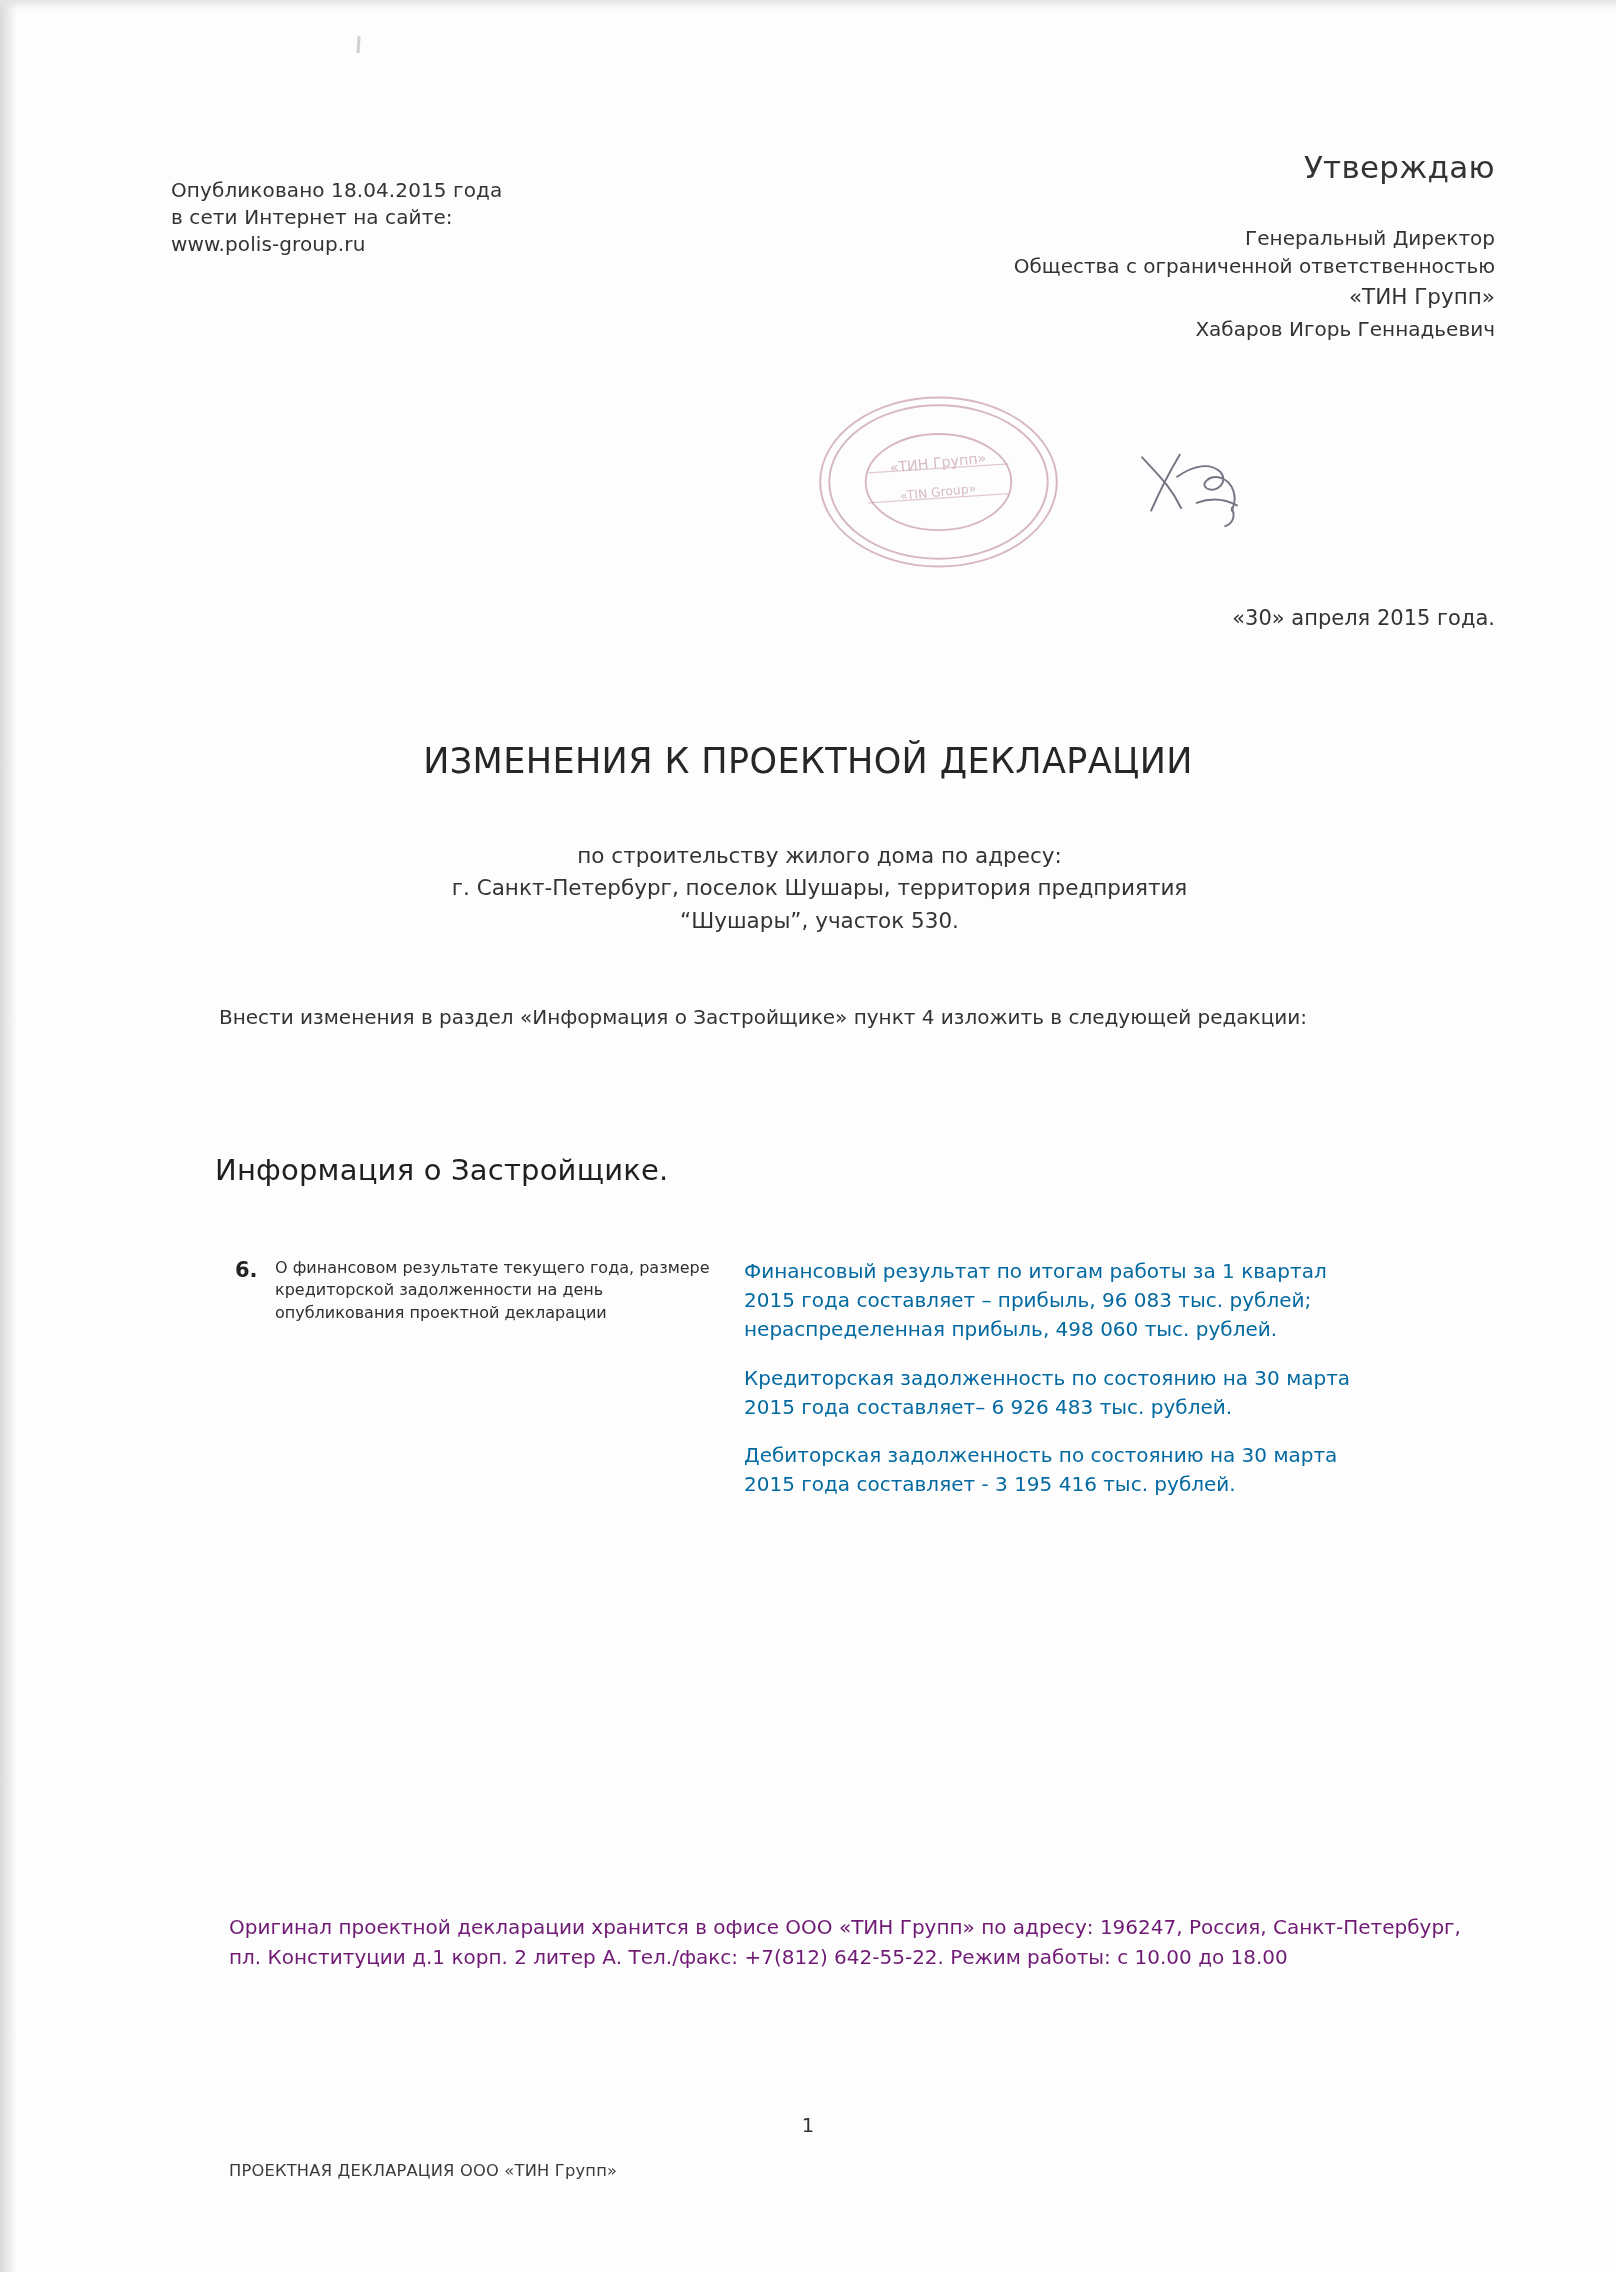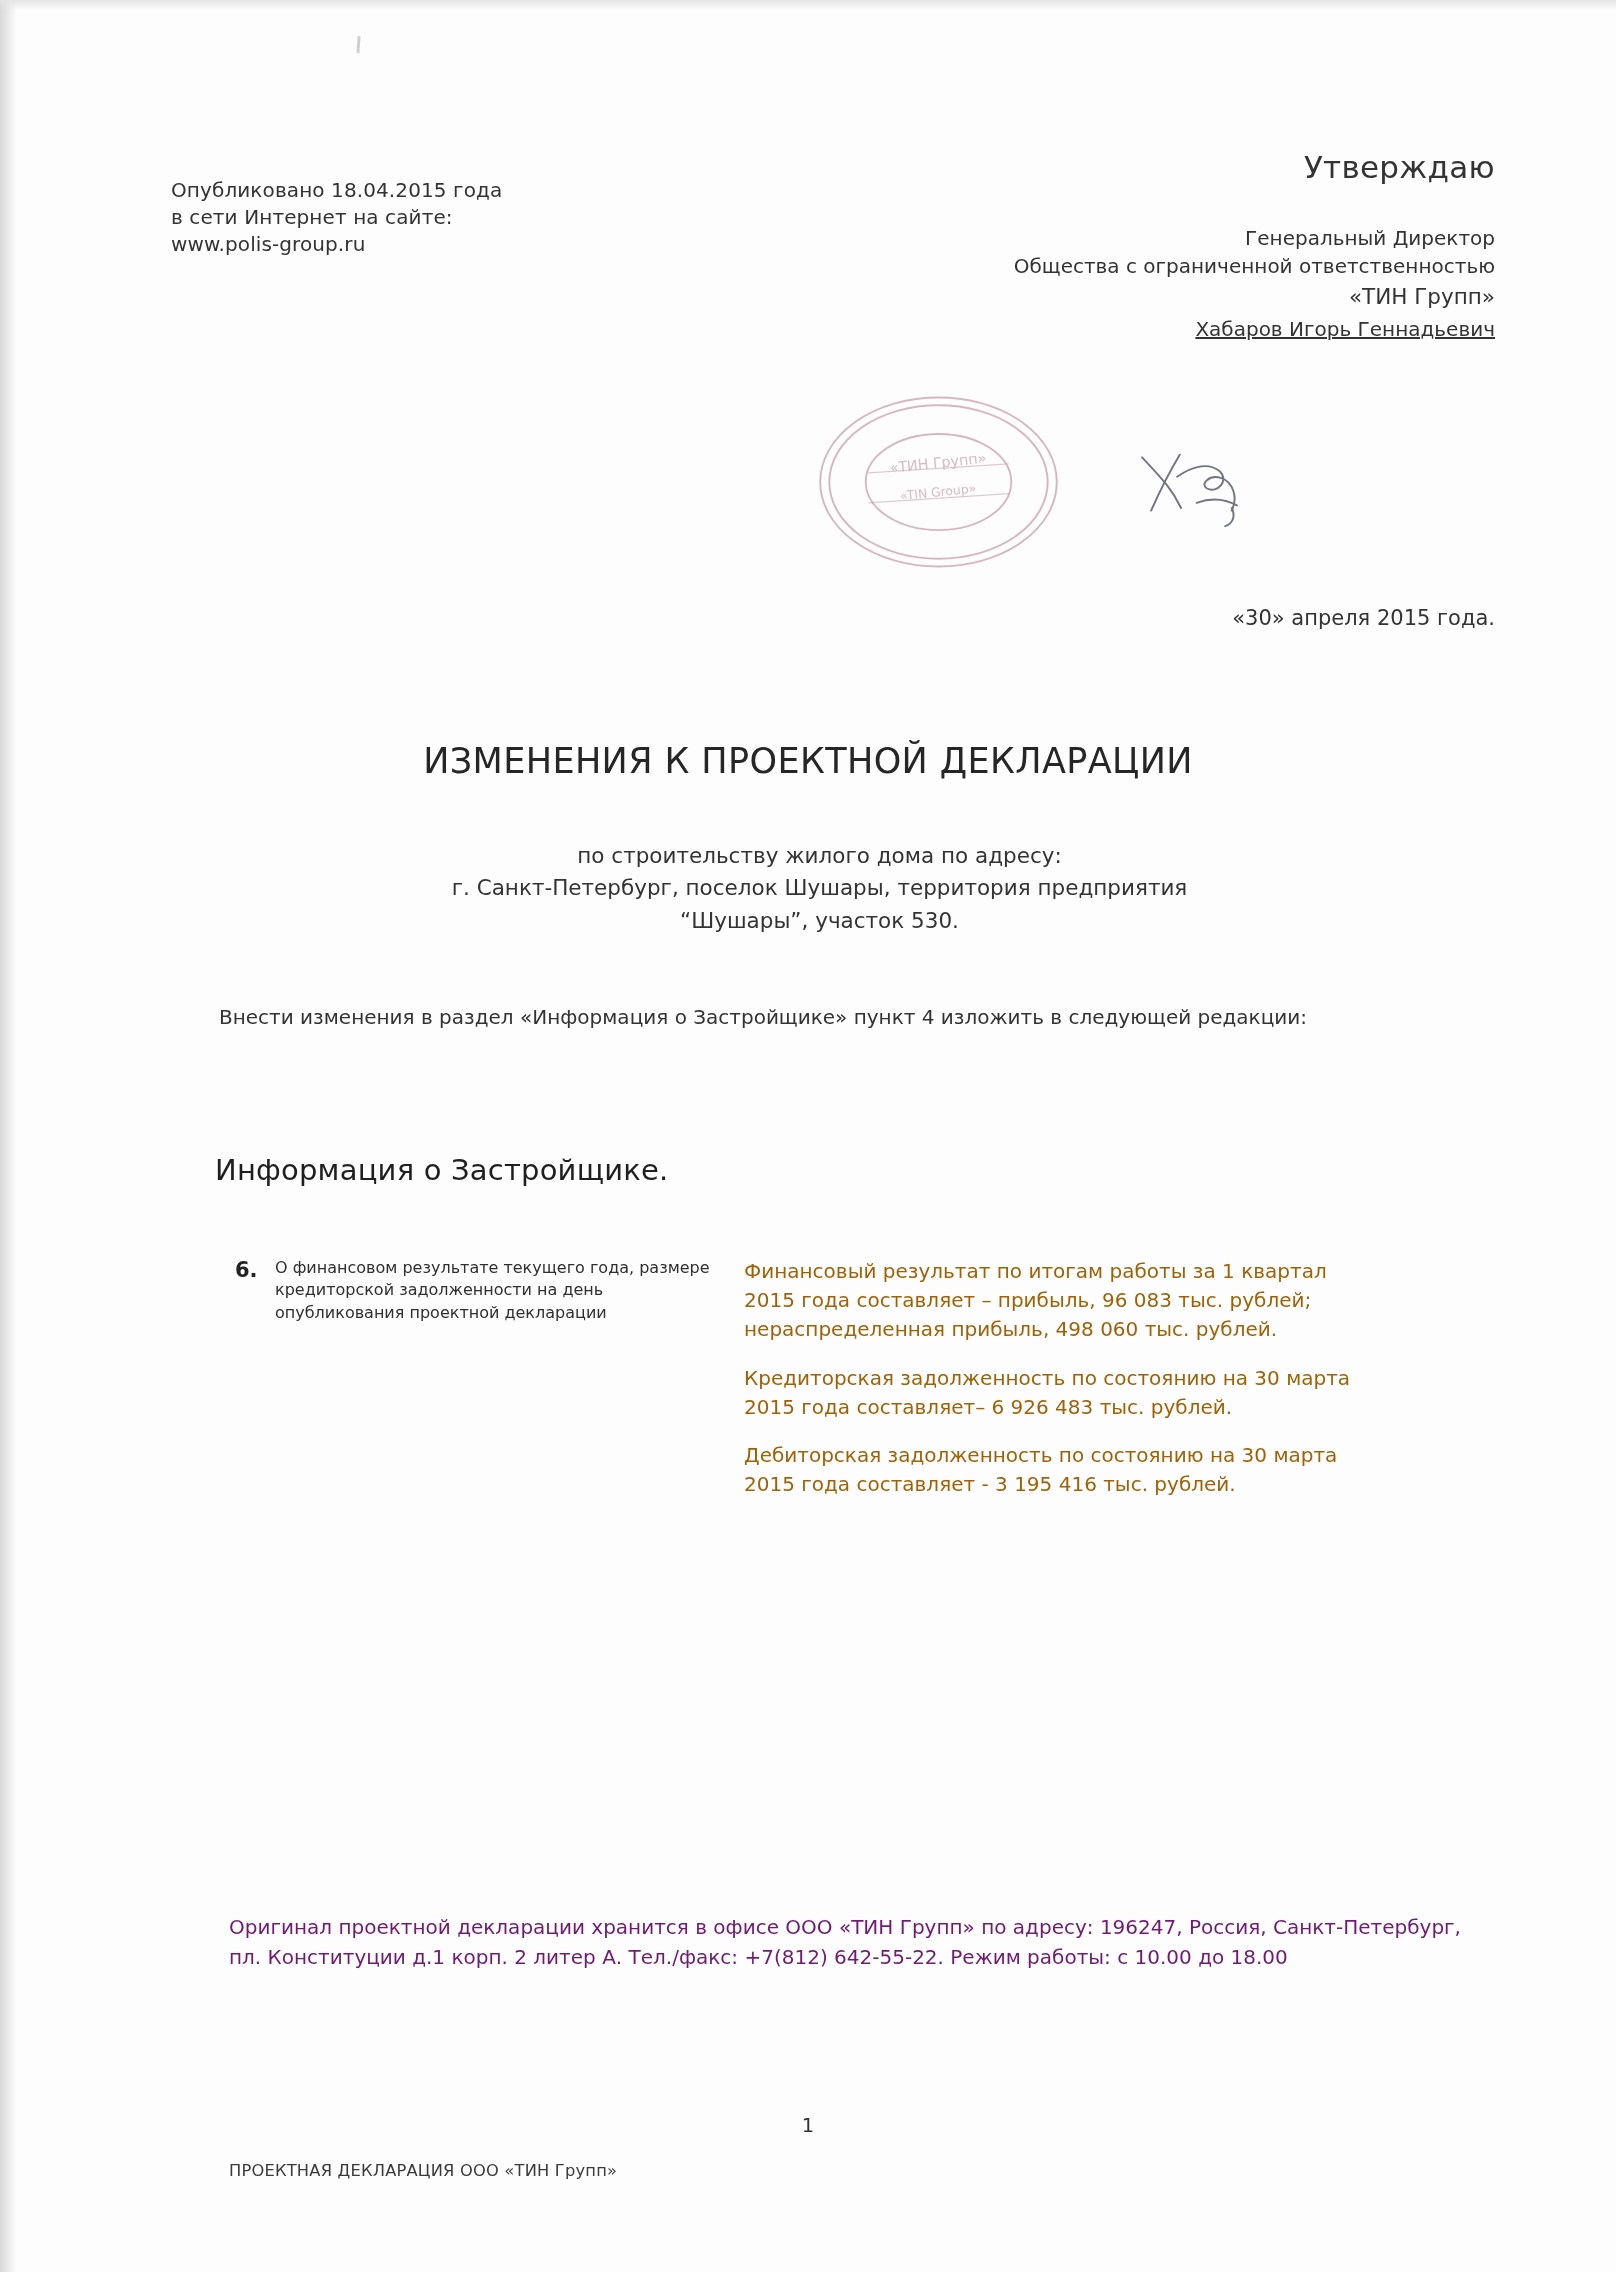--- a/index.html
+++ b/index.html
@@ -74,21 +74,20 @@
   }
   .approve-company {
     font-size: 21.5px;
     line-height: 1.42;
     margin-top: 1.3px;
   }
   .approve-name {
     font-size: 20px;
     line-height: 1.42;
     margin-top: 2.6px;
-    text-decoration: underline;
   }
   .approve-date {
     position: absolute;
     right: 121px;
     top: 606px;
     font-size: 21px;
     color: #333;
   }
 
   
@@ -172,21 +171,21 @@
     font-size: 16px;
     line-height: 1.4;
     color: #2f2f2f;
     padding-right: 9px;
     box-sizing: border-box;
   }
   .clause-right {
     flex: 1 1 auto;
     font-size: 20px;
     line-height: 1.45;
-    color: #a16207;
+    color: #0369a1;
   }
   .clause-right p {
     margin: 0 0 19.5px 0;
   }
   .clause-right p:last-child { margin-bottom: 0; }
 
   
   .footer-note {
     position: absolute;
     left: 229px;

